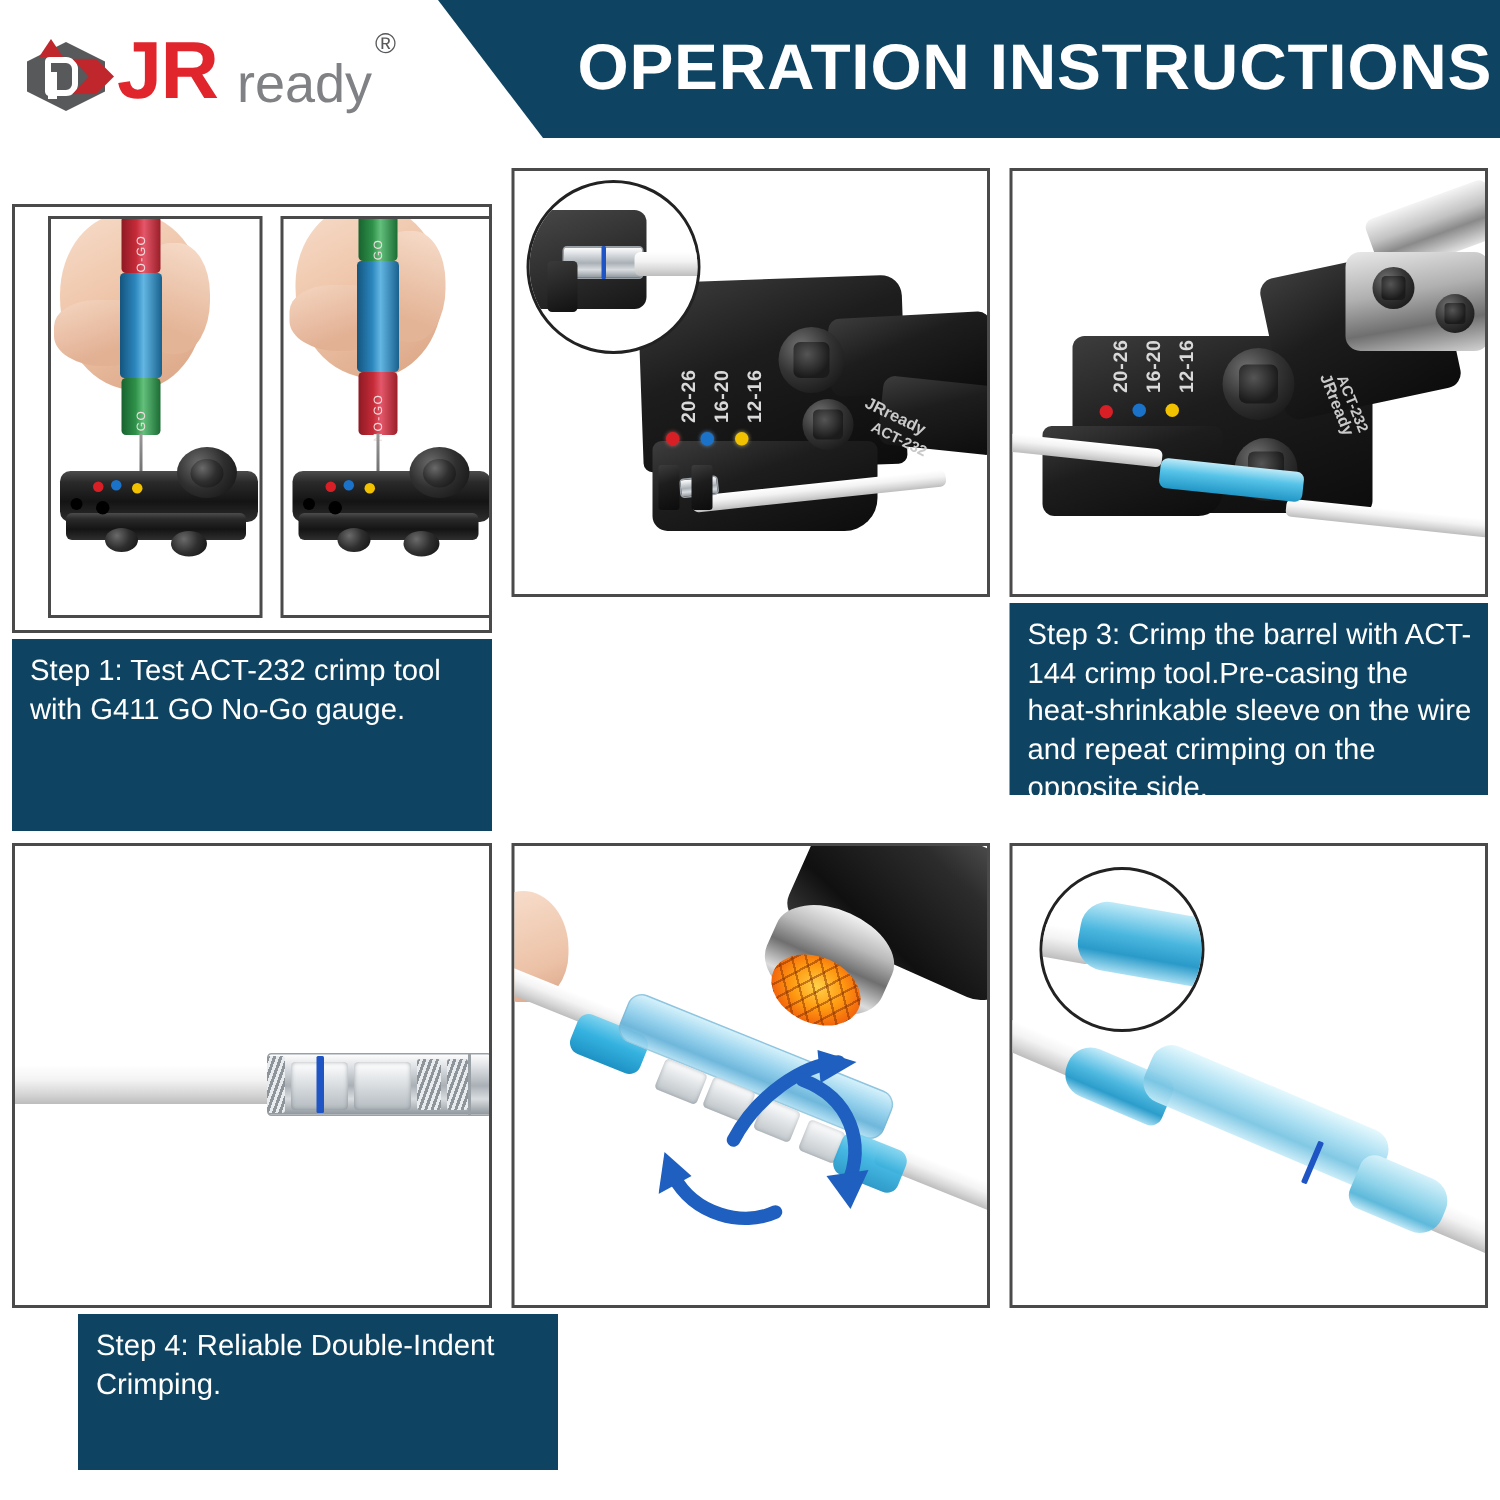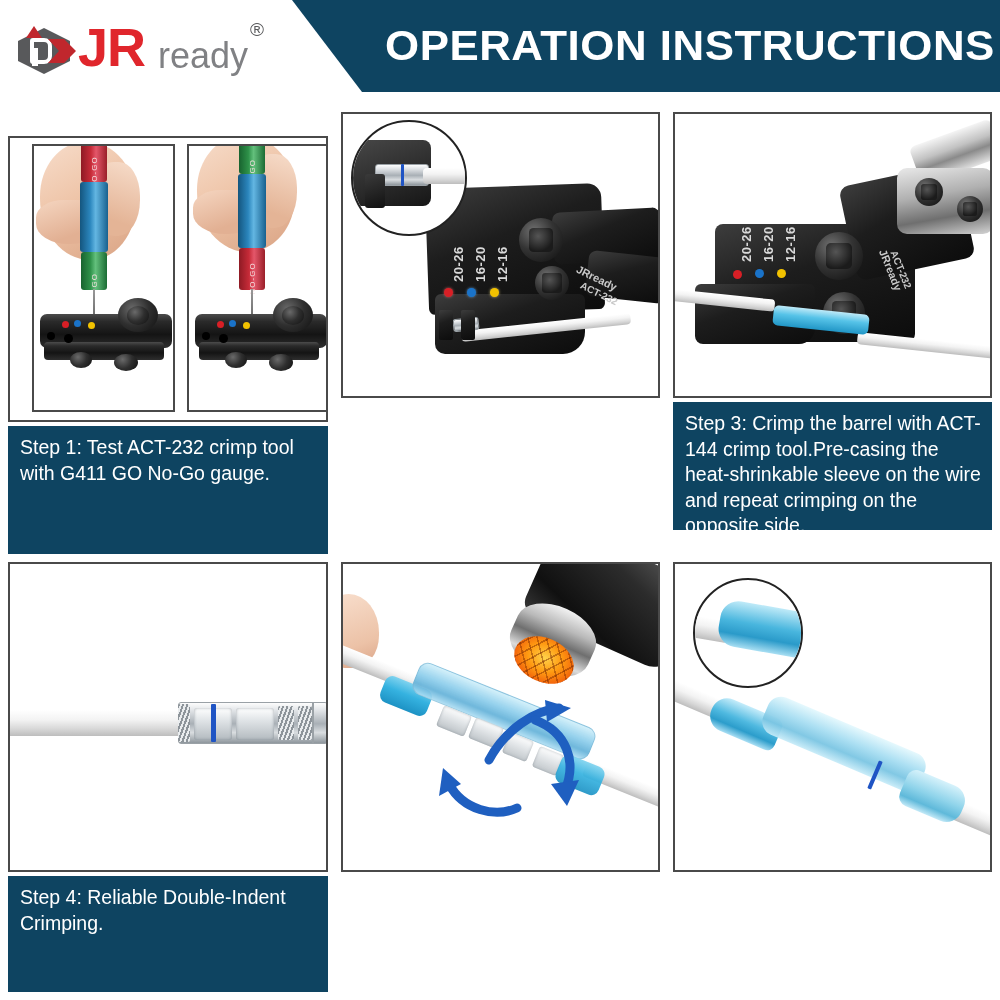--- a/index.html
+++ b/index.html
@@ -316,21 +316,21 @@
         <div class="barrel" style="left:168px; top:138px; width:150px; height:42px;"></div>
         <div class="knurl" style="left:168px; top:140px; width:12px; height:38px;"></div>
         <div class="indent" style="left:184px; top:144px; width:38px; height:32px;"></div>
         <div class="indent" style="left:226px; top:144px; width:38px; height:32px;"></div>
         <div class="blue-stripe" style="left:201px; top:140px; width:5px; height:38px;"></div>
         <div class="knurl" style="left:268px; top:142px; width:16px; height:34px;"></div>
         <div class="knurl" style="left:288px; top:142px; width:14px; height:34px;"></div>
 
         <div class="barrel" style="left:302px; top:138px; width:0px; height:42px;"></div>
       </div>
-      <div class="caption" style="top:314px; height:116px;">Step 4: Reliable Double-Indent Crimping.</div>
+      <div class="caption" style="top:314px; height:104px;margin-left:44px;">Step 4: Reliable Double-Indent Crimping.</div>
     </div>
 
     <div class="cell" style="left:333px; top:450px; width:319px; height:430px;">
       <div class="photo-box" style="height:310px;">
 
         <div class="gun-body" style="left:190px; top:-14px; width:160px; height:96px; transform:rotate(24deg);"></div>
         <div class="gun-collar" style="left:168px; top:42px; width:84px; height:68px; transform:rotate(24deg);"></div>
         <div class="gun-glow" style="left:170px; top:74px; width:62px; height:44px; transform:rotate(24deg);">
           <div class="gun-grid"></div>
         </div>

